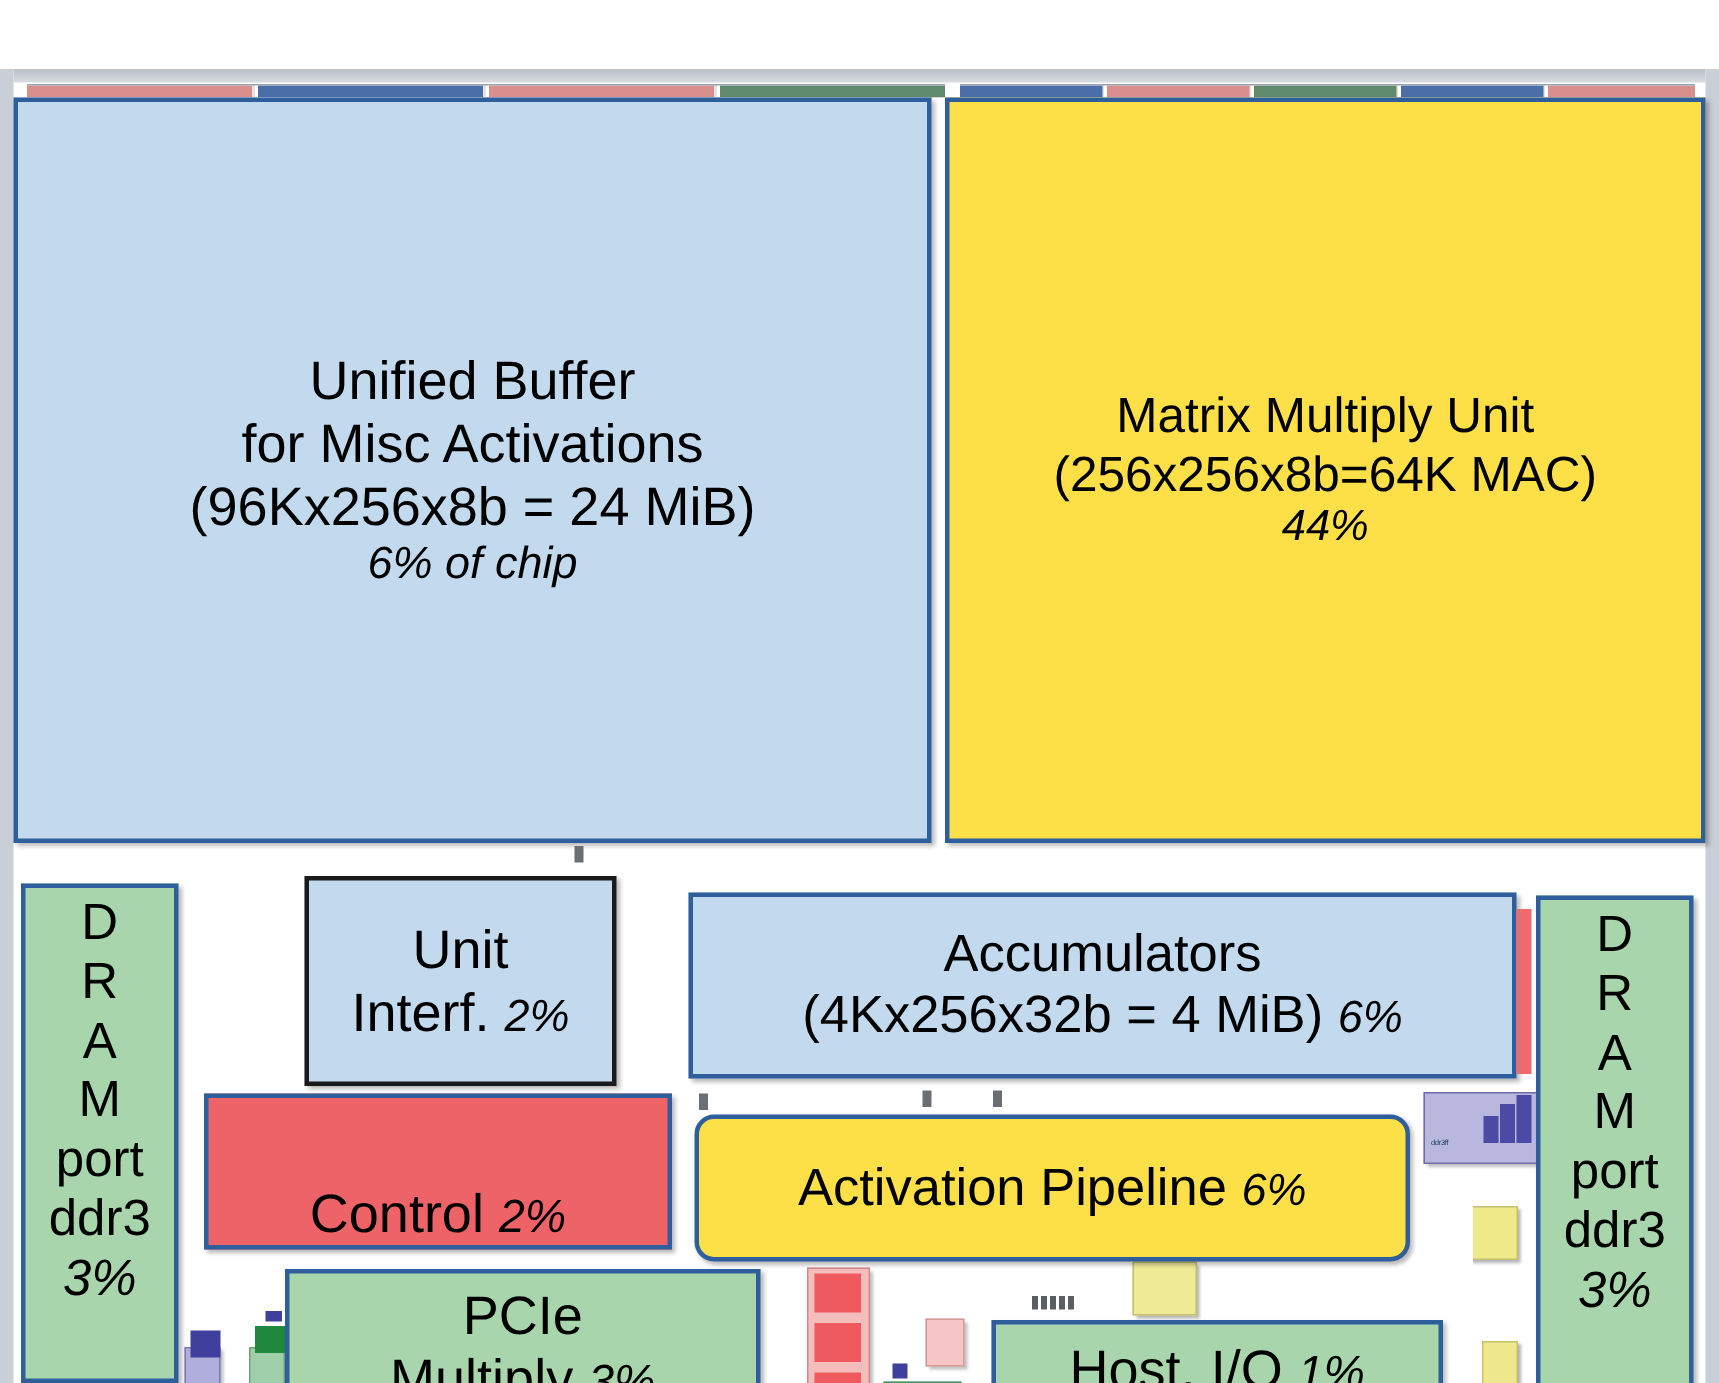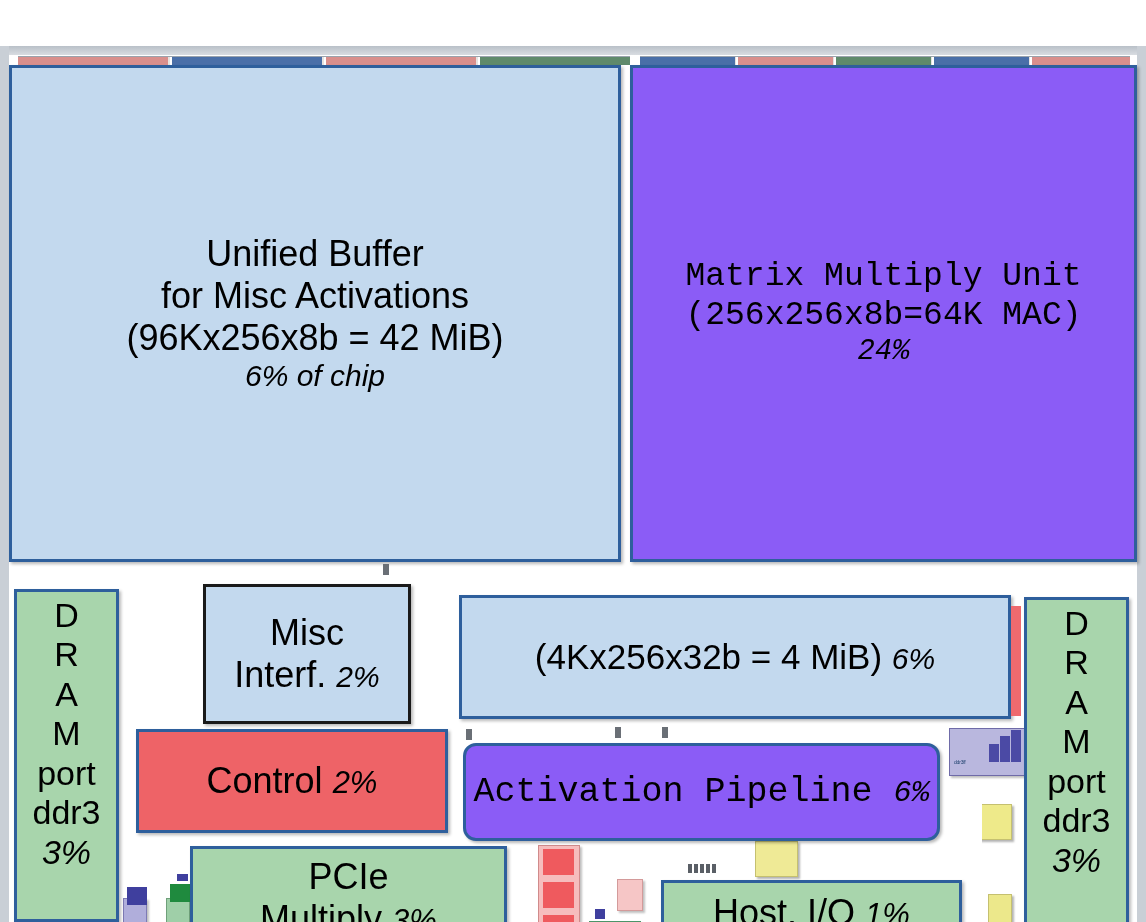--- a/index.html
+++ b/index.html
@@ -61,21 +61,21 @@
     justify-content: center;
     text-align: center;
     color: #000000;
     line-height: 1.16;
     box-shadow: 2px 2px 3px rgba(0,0,0,0.28);
   }
   .blk .ln { display: block; white-space: nowrap; }
   .pct { font-style: italic; }
 
   .fill-blue   { background: #c3d9ee; }
-  .fill-yellow { background: #8b5cf6; font-family: Liberation Mono, monospace; }
+  .fill-yellow { background: #fde047; }
   .fill-green  { background: #a8d5ac; }
   .fill-red    { background: #ee6367; }
 
   .border-black { border-color: #1a1a1a; }
 
   
   .art {
     position: absolute;
     box-sizing: border-box;
   }
@@ -122,28 +122,28 @@
     <i class="seg" style="left:196px;width:95px;background:#5f8a6b;"></i>
     <i class="seg" style="left:292px;width:2px;background:#ffffff;"></i>
     <i class="seg" style="left:294px;width:95px;background:#4a6fa8;"></i>
     <i class="seg" style="left:390px;width:2px;background:#ffffff;"></i>
     <i class="seg" style="left:392px;width:98px;background:#d98f8c;"></i>
   </div>
 
   <div class="blk fill-blue" style="left:9px; top:19px; width:612px; height:497px; font-size:36px;">
     <span class="ln">Unified Buffer</span>
     <span class="ln">for Misc Activations</span>
-    <span class="ln">(96Kx256x8b = 42 MiB)</span>
+    <span class="ln">(96Kx256x8b = 24 MiB)</span>
     <span class="ln pct" style="font-size:30px;">6% of chip</span>
   </div>
 
   <div class="blk fill-yellow" style="left:630px; top:19px; width:507px; height:497px; font-size:33px;">
     <span class="ln">Matrix Multiply Unit</span>
     <span class="ln">(256x256x8b=64K MAC)</span>
-    <span class="ln pct" style="font-size:29px;">24%</span>
+    <span class="ln pct" style="font-size:29px;">44%</span>
   </div>
 
   <div class="tick" style="left:383px; top:518px;"></div>
   <div class="tick" style="left:466px; top:683px;"></div>
   <div class="tick" style="left:615px; top:681px;"></div>
   <div class="tick" style="left:662px; top:681px;"></div>
 
   <div class="art" style="left:949px; top:682px; width:82px; height:48px; background:#b9b7de; border:1px solid #6f6ba8; box-shadow:2px 2px 2px rgba(0,0,0,0.25);"></div>
   <div class="art" style="left:1000px; top:690px; width:10px; height:26px; background:#4b4aa5;"></div>
   <div class="art" style="left:1011px; top:684px; width:10px; height:32px; background:#4b4aa5;"></div>
@@ -185,35 +185,36 @@
     <span class="ln">D</span>
     <span class="ln">R</span>
     <span class="ln">A</span>
     <span class="ln">M</span>
     <span class="ln">port</span>
     <span class="ln">ddr3</span>
     <span class="ln pct">3%</span>
   </div>
 
   <div class="blk fill-blue border-black" style="left:203px; top:538px; width:208px; height:140px; font-size:36px;">
-    <span class="ln">Misc</span>
+    <span class="ln">Unit</span>
     <span class="ln">
       <span>Interf.</span>
       <span class="pct" style="font-size:30px;">2%</span>
     </span>
   </div>
 
   <div class="blk fill-blue" style="left:459px; top:549px; width:552px; height:124px; font-size:35px;">
+    <span class="ln">Accumulators</span>
     <span class="ln">
       <span>(4Kx256x32b = 4 MiB)</span>
       <span class="pct" style="font-size:30px;">6%</span>
     </span>
   </div>
 
-  <div class="blk fill-red" style="left:136px; top:683px; width:312px; height:104px; font-size:36px;">
+  <div class="blk fill-red" style="left:136px; top:683px; width:312px; height:104px; font-size:36px;justify-content:flex-end;">
     <span class="ln">
       <span>Control</span>
       <span class="pct" style="font-size:31px;">2%</span>
     </span>
   </div>
 
   <div class="blk fill-yellow" style="left:463px; top:697px; width:477px; height:98px; font-size:35px;border-radius:13px;">
     <span class="ln">
       <span>Activation Pipeline</span>
       <span class="pct" style="font-size:30px;">6%</span>

